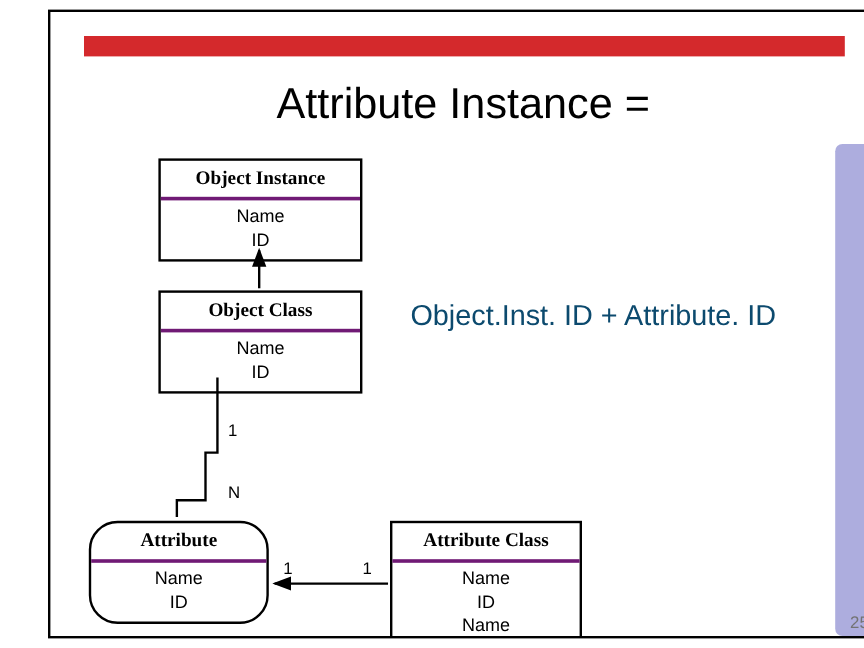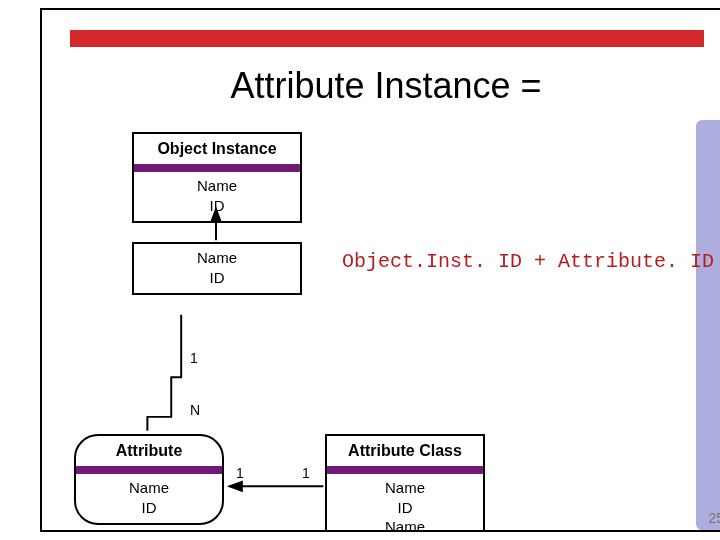--- a/index.html
+++ b/index.html
@@ -40,32 +40,32 @@
   .box {
     position: absolute;
     border: 2px solid #000;
     background: #fff;
     text-align: center;
   }
   .box-title {
     font-weight: bold;
     font-size: 16px;
     padding: 6px 8px;
-    border-bottom: 8px solid #701a75;
+    border-bottom: 3px solid #701a75;
+    font-family: Liberation Serif, serif;
   }
   .box-body {
     font-size: 15px;
     padding: 4px 21px 6px;
     line-height: 1.3;
   }
   .formula {
     position: absolute;
-    font-size: 20px;
-    color: #b91c1c;
-    font-family: Liberation Mono, monospace;
+    font-size: 24px;
+    color: #0c4a6e;
   }
   .card {
     position: absolute;
     font-size: 14px;
     color: #000;
   }
   .page-num {
     position: absolute;
     right: 6px;
     bottom: 4px;
@@ -92,20 +92,21 @@
 
   <div class="box" style="left:90px; top:122px; width:170px;">
     <div class="box-title">Object Instance</div>
     <div class="box-body">
       <div>Name</div>
       <div>ID</div>
     </div>
   </div>
 
   <div class="box" style="left:90px; top:232px; width:170px;">
+    <div class="box-title">Object Class</div>
     <div class="box-body">
       <div>Name</div>
       <div>ID</div>
     </div>
   </div>
 
   <div class="box" style="left:32px; top:424px; width:150px;border-radius:24px;">
     <div class="box-title">Attribute</div>
     <div class="box-body">
       <div>Name</div>

